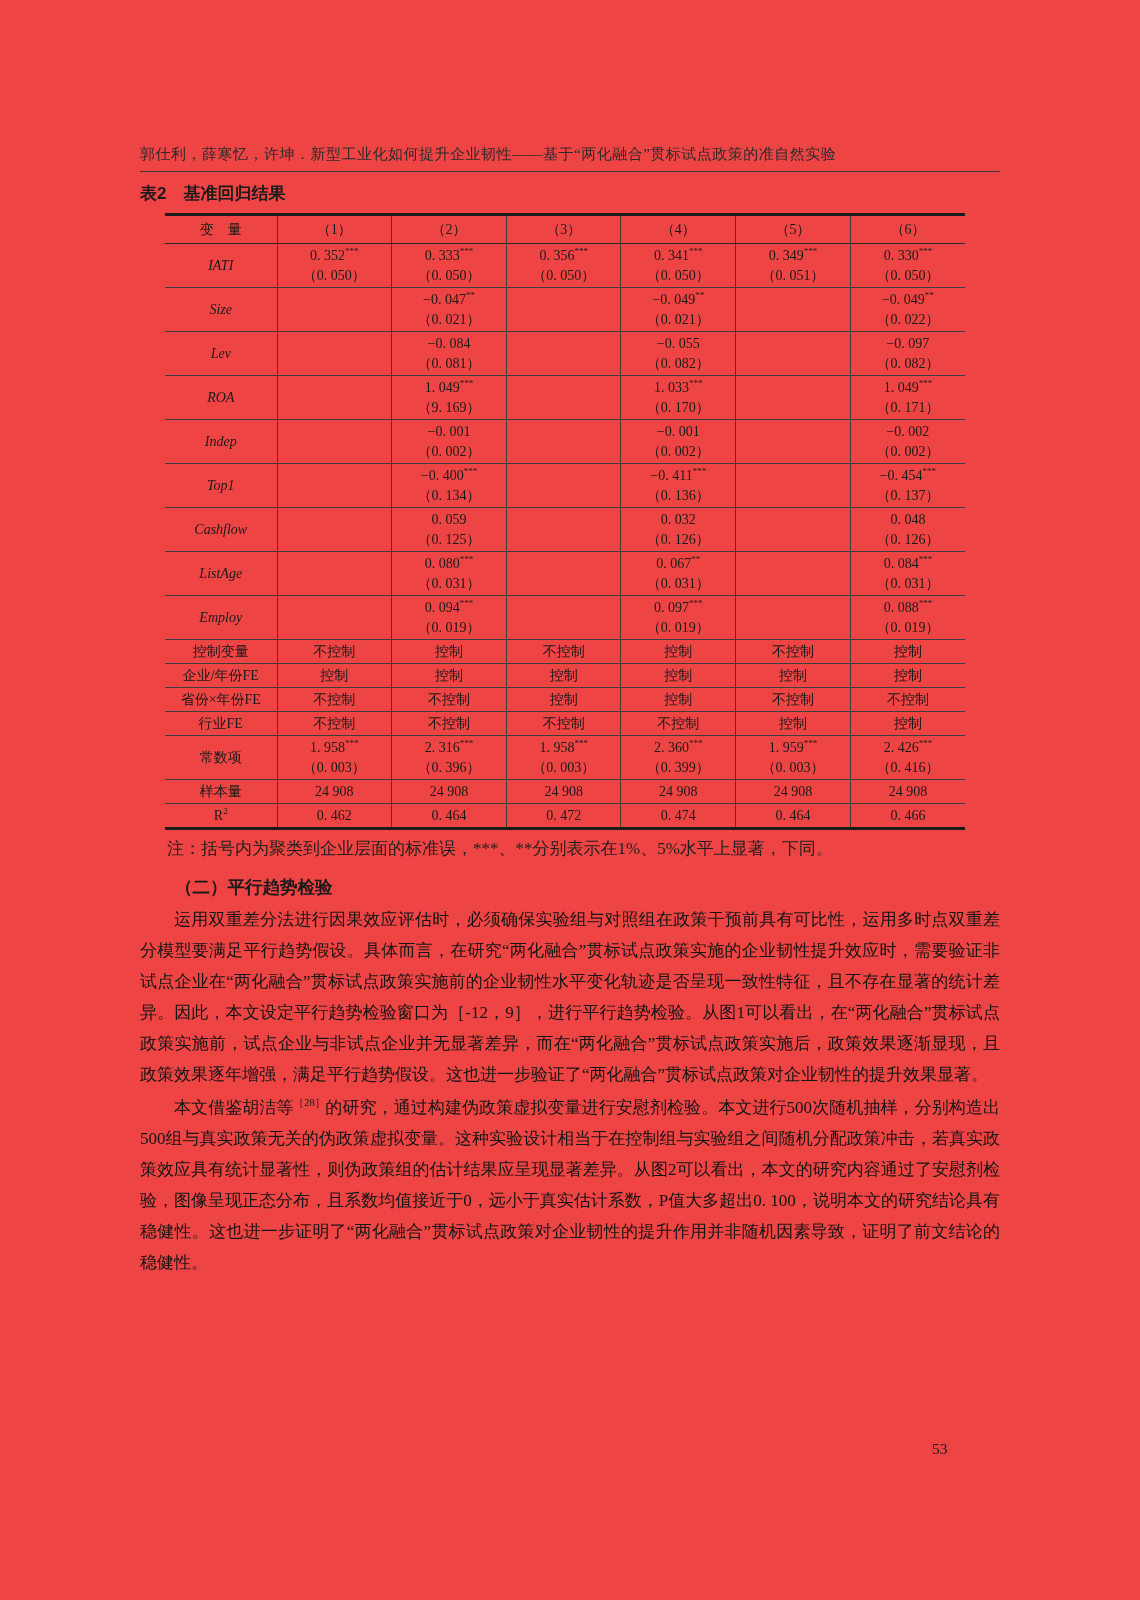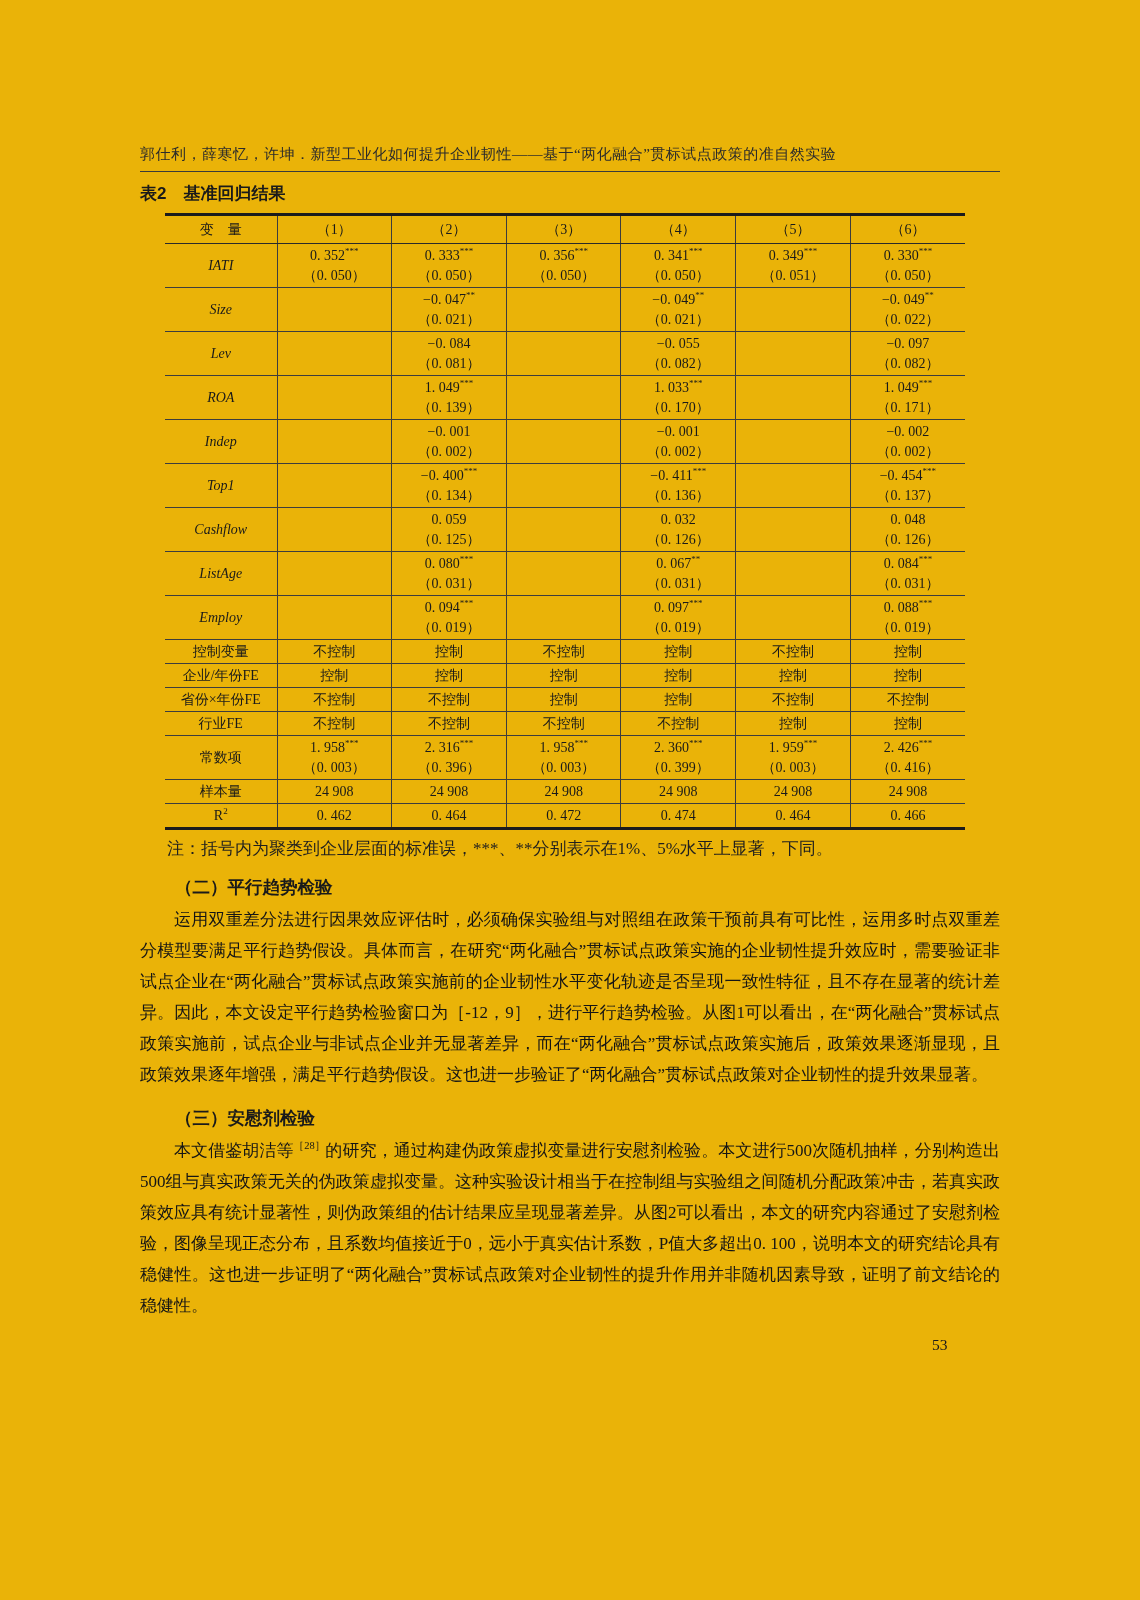--- a/index.html
+++ b/index.html
@@ -1,19 +1,19 @@
 <!DOCTYPE html>
 <html><head>
 <meta charset="utf-8">
 <style>
   html,body{margin:0;padding:0;background:#ffffff;}
   .page{
     position:relative;
     width:1140px;height:1600px;
-    background:#eab308;
+    background:#ef4444;
     font-family:"Liberation Serif","DejaVu Serif",serif;
     color:#1a1a1a;
     overflow:hidden;
   }
   .running-head{
     position:absolute;left:140px;top:144px;width:860px;
     font-size:15px;line-height:20px;color:#2b2b2b;
     letter-spacing:0.5px;
   }
   .head-rule{
@@ -53,21 +53,21 @@
     font-family:"Liberation Sans","DejaVu Sans",sans-serif;
     font-weight:bold;font-size:17.5px;line-height:30px;
     text-indent:2em;margin-top:13px;
   }
   .para{
     font-size:17px;line-height:31px;text-align:justify;
     text-indent:2em;margin:2px 0 0 0;color:#151515;
   }
   .para sup{font-size:10.5px;line-height:0;}
   .page-number{
-    position:absolute;left:932px;top:1336px;
+    position:absolute;left:932px;top:1440px;
     font-size:15.5px;color:#1a1a1a;
   }
 </style>
 </head>
 <body>
 
 <div class="page">
 
   <div class="running-head">郭仕利，薛寒忆，许坤．新型工业化如何提升企业韧性——基于“两化融合”贯标试点政策的准自然实验</div>
   <div class="head-rule"></div>
@@ -159,21 +159,21 @@
             <td>
               <div class="est">−0. 097</div>
               <div class="se">（0. 082）</div>
             </td>
           </tr>
           <tr>
             <th class="rowlabel var">ROA</th>
             <td></td>
             <td>
               <div class="est">1. 049<sup>***</sup></div>
-              <div class="se">（0. 139）</div>
+              <div class="se">（9. 169）</div>
             </td>
             <td></td>
             <td>
               <div class="est">1. 033<sup>***</sup></div>
               <div class="se">（0. 170）</div>
             </td>
             <td></td>
             <td>
               <div class="est">1. 049<sup>***</sup></div>
               <div class="se">（0. 171）</div>
@@ -351,20 +351,19 @@
             <td>0. 466</td>
           </tr>
         </tbody>
     </table>
 
     <div class="tab-note">注：括号内为聚类到企业层面的标准误，***、**分别表示在1%、5%水平上显著，下同。</div>
 
     <div class="sec-heading">（二）平行趋势检验</div>
     <p class="para">运用双重差分法进行因果效应评估时，必须确保实验组与对照组在政策干预前具有可比性，运用多时点双重差分模型要满足平行趋势假设。具体而言，在研究“两化融合”贯标试点政策实施的企业韧性提升效应时，需要验证非试点企业在“两化融合”贯标试点政策实施前的企业韧性水平变化轨迹是否呈现一致性特征，且不存在显著的统计差异。因此，本文设定平行趋势检验窗口为［-12，9］，进行平行趋势检验。从图1可以看出，在“两化融合”贯标试点政策实施前，试点企业与非试点企业并无显著差异，而在“两化融合”贯标试点政策实施后，政策效果逐渐显现，且政策效果逐年增强，满足平行趋势假设。这也进一步验证了“两化融合”贯标试点政策对企业韧性的提升效果显著。</p>
 
-    <div class="sec-heading">（三）安慰剂检验</div>
     <p class="para"><span>本文借鉴胡洁等</span><sup>［28］</sup><span>的研究，通过构建伪政策虚拟变量进行安慰剂检验。本文进行500次随机抽样，分别构造出500组与真实政策无关的伪政策虚拟变量。这种实验设计相当于在控制组与实验组之间随机分配政策冲击，若真实政策效应具有统计显著性，则伪政策组的估计结果应呈现显著差异。从图2可以看出，本文的研究内容通过了安慰剂检验，图像呈现正态分布，且系数均值接近于0，远小于真实估计系数，P值大多超出0. 100，说明本文的研究结论具有稳健性。这也进一步证明了“两化融合”贯标试点政策对企业韧性的提升作用并非随机因素导致，证明了前文结论的稳健性。</span></p>
 
   </div>
 
   <div class="page-number">53</div>
 
 </div>
 
 </body></html>

